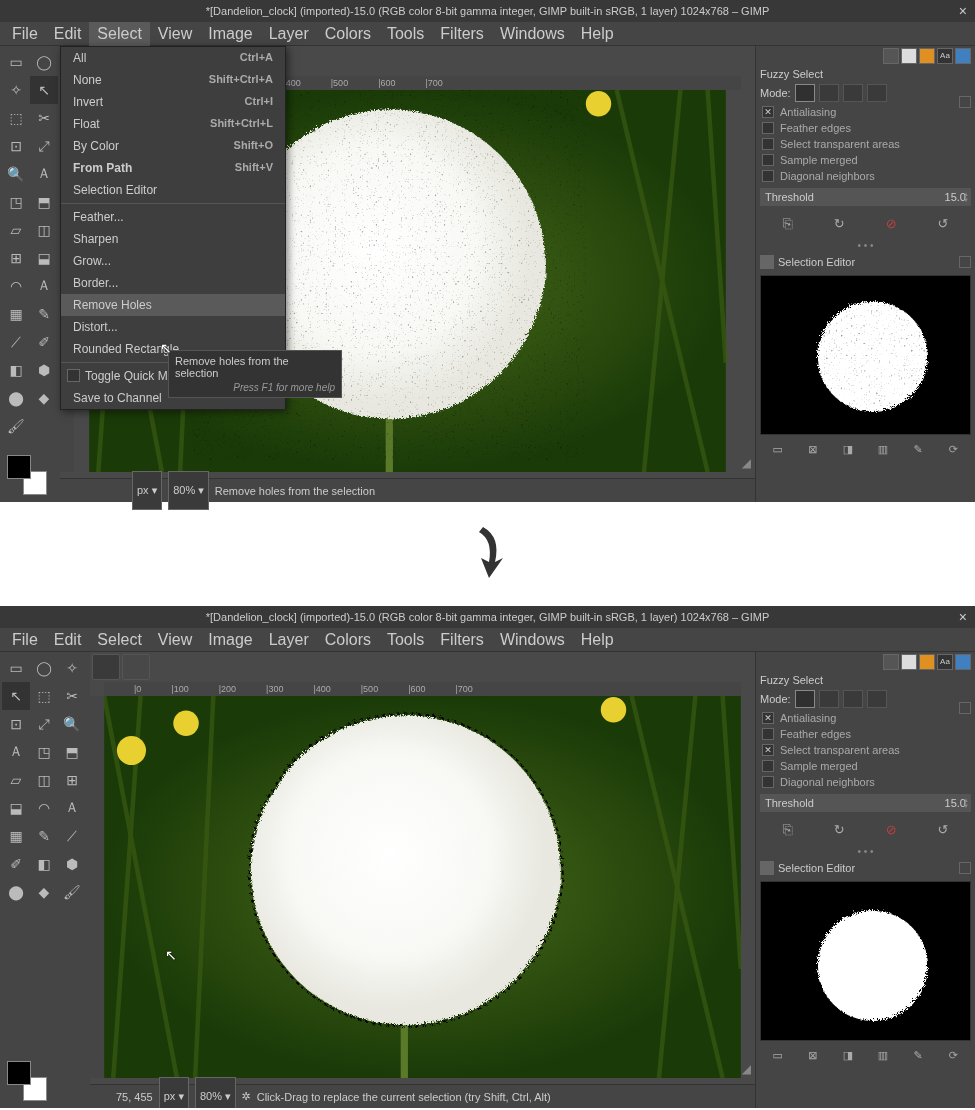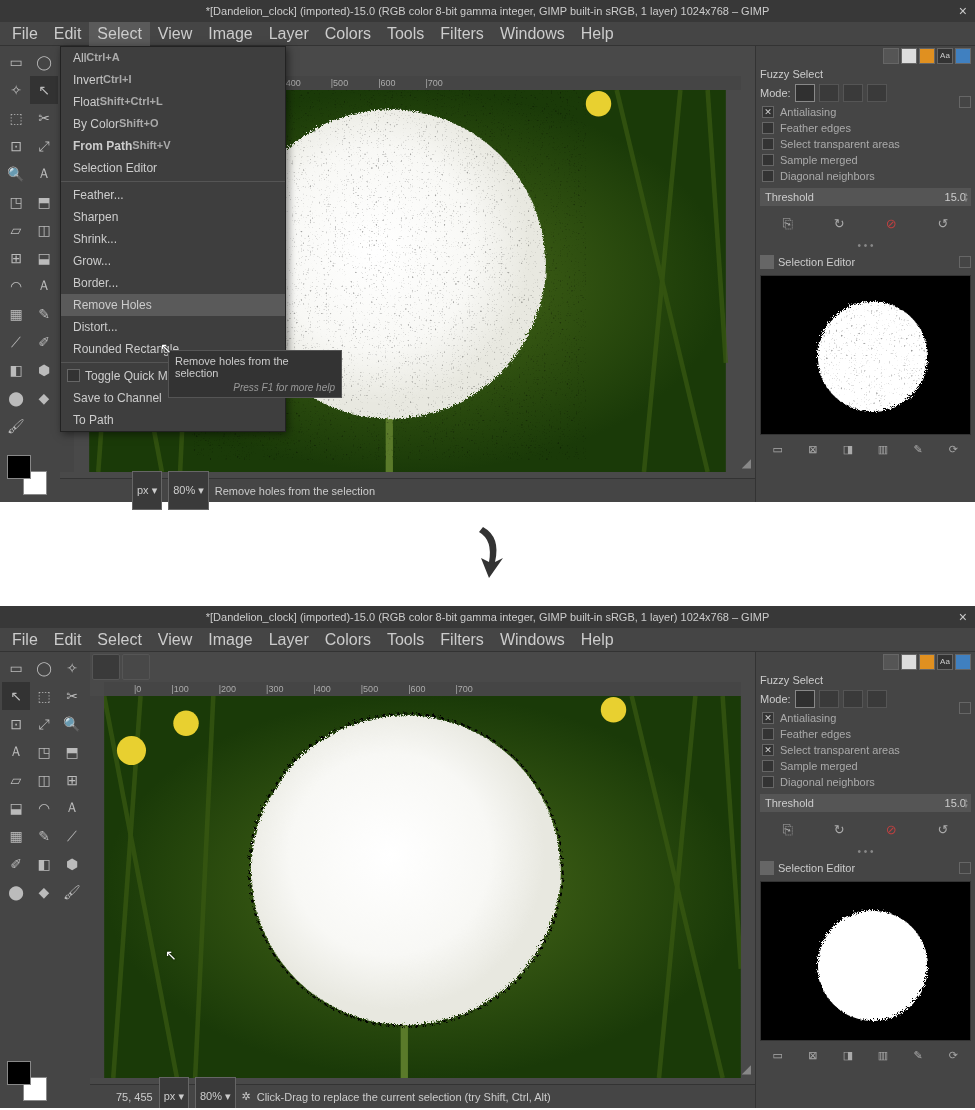--- a/index.html
+++ b/index.html
@@ -49,21 +49,21 @@
   .action-row { display: flex; justify-content: space-around; padding: 6px; }
   .action-btn { color: #aaa; font-size: 13px; cursor: pointer; }
   .action-btn.red { color: #c04040; }
   .dots { text-align: center; color: #888; font-size: 10px; padding: 2px; }
   .editor-header { display: flex; align-items: center; padding: 2px 4px; gap: 4px; }
   .editor-icon { width: 14px; height: 14px; background: #666; }
   .editor-preview { margin: 4px; height: 160px; background: #000; display: flex; align-items: center; justify-content: center; position: relative; border: 1px solid #333;}
   .editor-actions { display: flex; justify-content: space-around; padding: 4px; }
   .ed-btn { width: 16px; height: 14px; color: #aaa; font-size: 11px; text-align: center;}
   .dropdown-menu { position: absolute; top: 46px; left: 60px; width: 226px; background: #3e3e3e; box-shadow: 2px 2px 8px rgba(0,0,0,0.5); z-index: 100; border: 1px solid #222; }
-  .dd-item { padding: 4px 12px; font-size: 12px; color: #ccc; display: flex; justify-content: flex-start; cursor: pointer; position: relative;}
+  .dd-item { padding: 4px 12px; font-size: 12px; color: #ccc; display: flex; justify-content: space-between; cursor: pointer; position: relative;}
   .dd-item.hover { background: #5a5a5a; }
   .dd-item .short { color: #aaa; font-size: 11px; font-weight: bold; }
   .dd-item.bold { font-weight: bold; }
   .dd-sep { height: 1px; background: #555; margin: 2px 0; }
   .dd-check { padding-left: 24px; position: relative; }
   .dd-check::before { content: ""; position: absolute; left: 6px; top: 4px; width: 11px; height: 11px; background: #333; border: 1px solid #666; }
   .tooltip { position: absolute; left: 168px; top: 350px; background: #333; border: 1px solid #555; padding: 4px 6px; font-size: 11px; color: #ccc; z-index: 101; width: 174px; }
   .tooltip .hint { font-style: italic; color: #999; text-align: right; font-size: 10px; margin-top: 3px; }
   .cursor-ptr { position: absolute; font-size: 14px; z-index: 102; color: #fff; text-shadow: 0 0 2px #000;}
   .arrow-div { text-align: center; padding: 20px; background: #fff; }
@@ -287,20 +287,24 @@
       </div>
     </div>
   </div>
 
   <div class="dropdown-menu" id="dropdown">
       <div class="dd-item">
         <span>All</span>
         <span class="short">Ctrl+A</span>
       </div>
       <div class="dd-item">
+        <span>None</span>
+        <span class="short">Shift+Ctrl+A</span>
+      </div>
+      <div class="dd-item">
         <span>Invert</span>
         <span class="short">Ctrl+I</span>
       </div>
       <div class="dd-item">
         <span>Float</span>
         <span class="short">Shift+Ctrl+L</span>
       </div>
       <div class="dd-item">
         <span>By Color</span>
         <span class="short">Shift+O</span>
@@ -313,24 +317,20 @@
         <span>Selection Editor</span>
         <span class="short"></span>
       </div>
       <div class="dd-sep"></div>
       <div class="dd-item">
         <span>Feather...</span>
         <span class="short"></span>
       </div>
       <div class="dd-item">
         <span>Sharpen</span>
-        <span class="short"></span>
-      </div>
-      <div class="dd-item">
-        <span>Shrink...</span>
         <span class="short"></span>
       </div>
       <div class="dd-item">
         <span>Grow...</span>
         <span class="short"></span>
       </div>
       <div class="dd-item">
         <span>Border...</span>
         <span class="short"></span>
       </div>
@@ -346,24 +346,20 @@
         <span>Rounded Rectangle...</span>
         <span class="short"></span>
       </div>
       <div class="dd-sep"></div>
       <div class="dd-item dd-check">
         <span>Toggle Quick Mask</span>
         <span class="short">Shift+Q</span>
       </div>
       <div class="dd-item">
         <span>Save to Channel</span>
-        <span class="short"></span>
-      </div>
-      <div class="dd-item">
-        <span>To Path</span>
         <span class="short"></span>
       </div>
     </div>
   <div class="tooltip">
     <div>Remove holes from the selection</div>
     <div class="hint">Press F1 for more help</div>
   </div>
   <span class="cursor-ptr" style="left:160px;top:340px">↖</span>
 </div>
 

